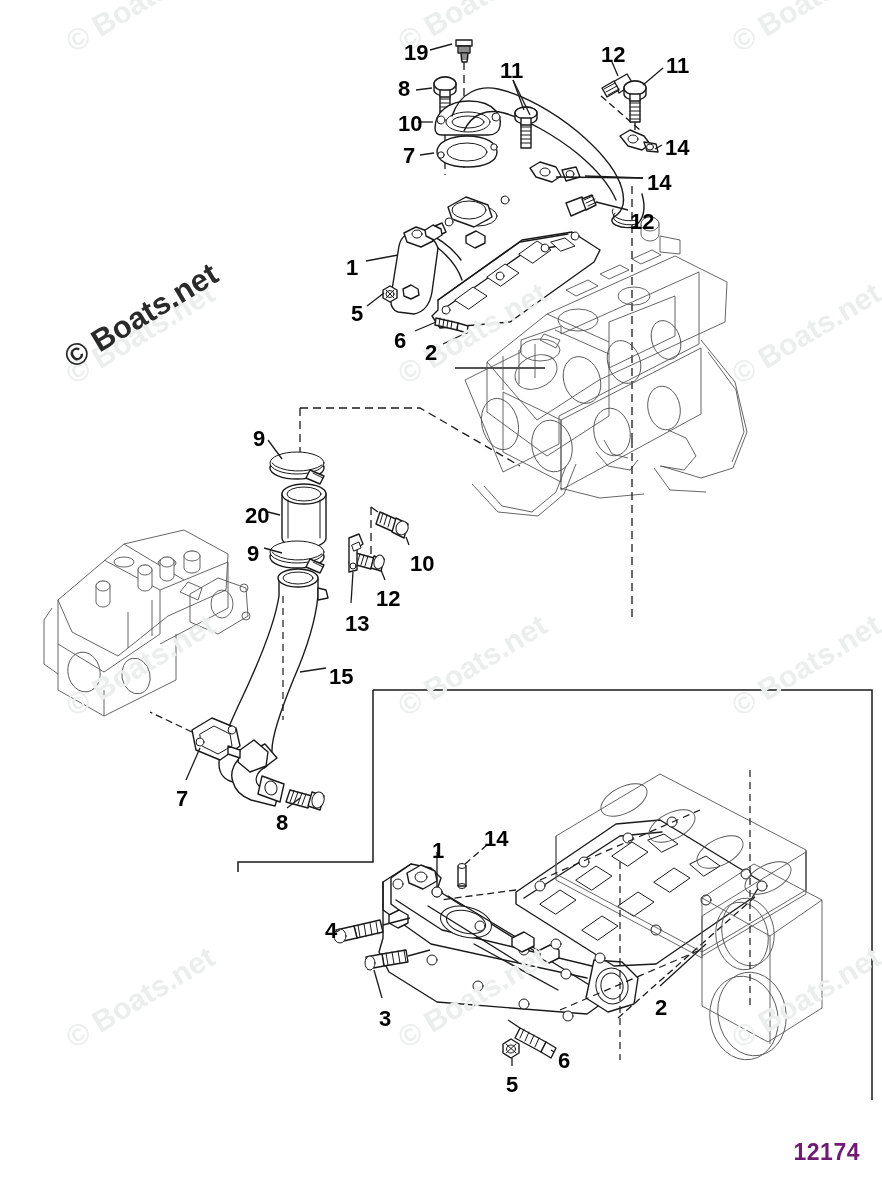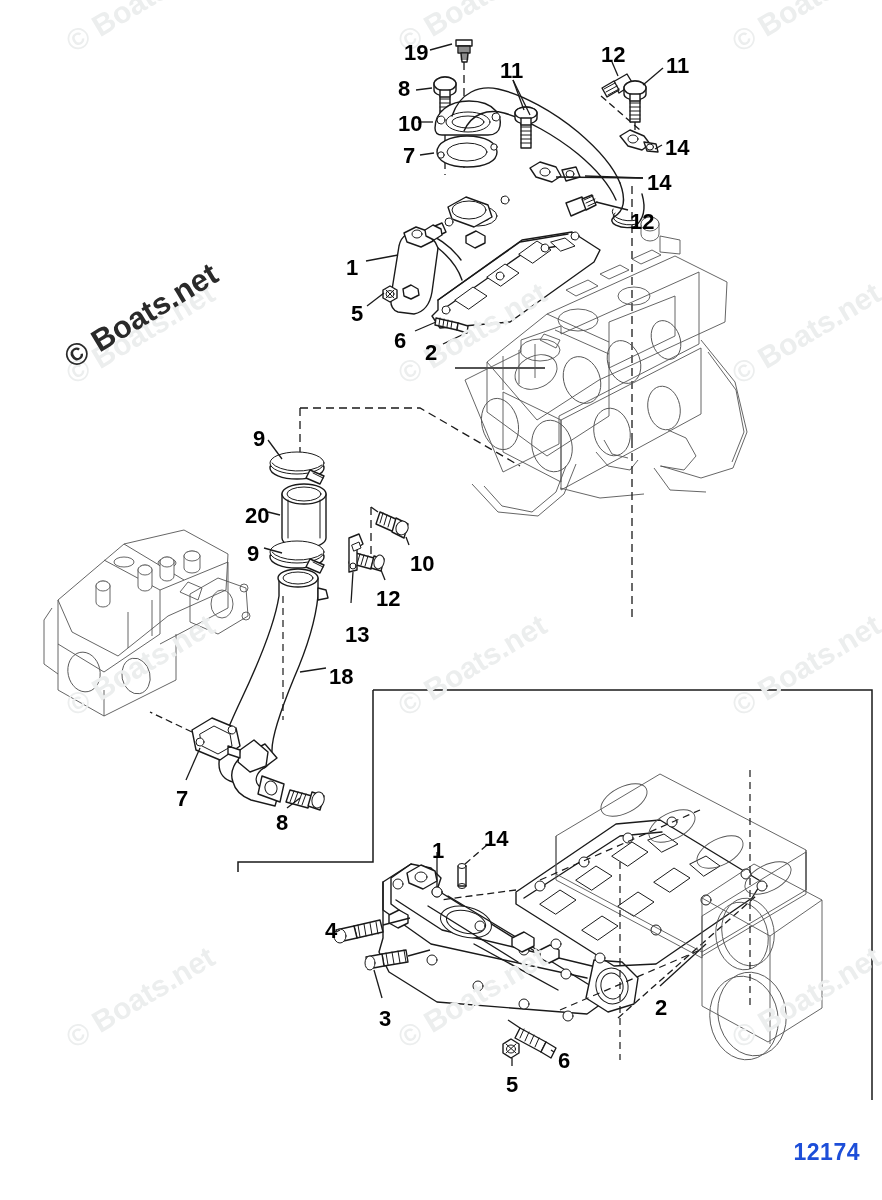--- a/index.html
+++ b/index.html
@@ -53,21 +53,21 @@
     line-height: 1;
     letter-spacing: 0px;
   }
   #diagram-number {
     position: absolute;
     right: 22px;
     bottom: 34px;
     font-family: "Liberation Sans", sans-serif;
     font-weight: bold;
     font-size: 23px;
-    color: #1d4ed8;
+    color: #701a75;
     letter-spacing: 0.5px;
   }
 </style>
 </head>
 <body>
 
 <div id="page">
 
   <svg id="art" viewBox="0 0 882 1200" xmlns="http://www.w3.org/2000/svg">
     <defs>
@@ -553,22 +553,22 @@
   <div class="callout" style="left:630px; top:211px;">12</div>
   <div class="callout" style="left:346px; top:257px;">1</div>
   <div class="callout" style="left:351px; top:303px;">5</div>
   <div class="callout" style="left:394px; top:330px;">6</div>
   <div class="callout" style="left:425px; top:342px;">2</div>
   <div class="callout" style="left:253px; top:428px;">9</div>
   <div class="callout" style="left:245px; top:505px;">20</div>
   <div class="callout" style="left:247px; top:543px;">9</div>
   <div class="callout" style="left:410px; top:553px;text-align:right;">10</div>
   <div class="callout" style="left:376px; top:588px;">12</div>
-  <div class="callout" style="left:345px; top:613px;margin-top:11px;">13</div>
-  <div class="callout" style="left:329px; top:666px;">18</div>
+  <div class="callout" style="left:345px; top:613px;">13</div>
+  <div class="callout" style="left:329px; top:666px;">15</div>
   <div class="callout" style="left:176px; top:788px;">7</div>
   <div class="callout" style="left:276px; top:812px;">8</div>
   <div class="callout" style="left:432px; top:840px;">1</div>
   <div class="callout" style="left:484px; top:828px;">14</div>
   <div class="callout" style="left:325px; top:920px;">4</div>
   <div class="callout" style="left:379px; top:1008px;">3</div>
   <div class="callout" style="left:655px; top:997px;">2</div>
   <div class="callout" style="left:558px; top:1050px;">6</div>
   <div class="callout" style="left:506px; top:1074px;">5</div>
 

